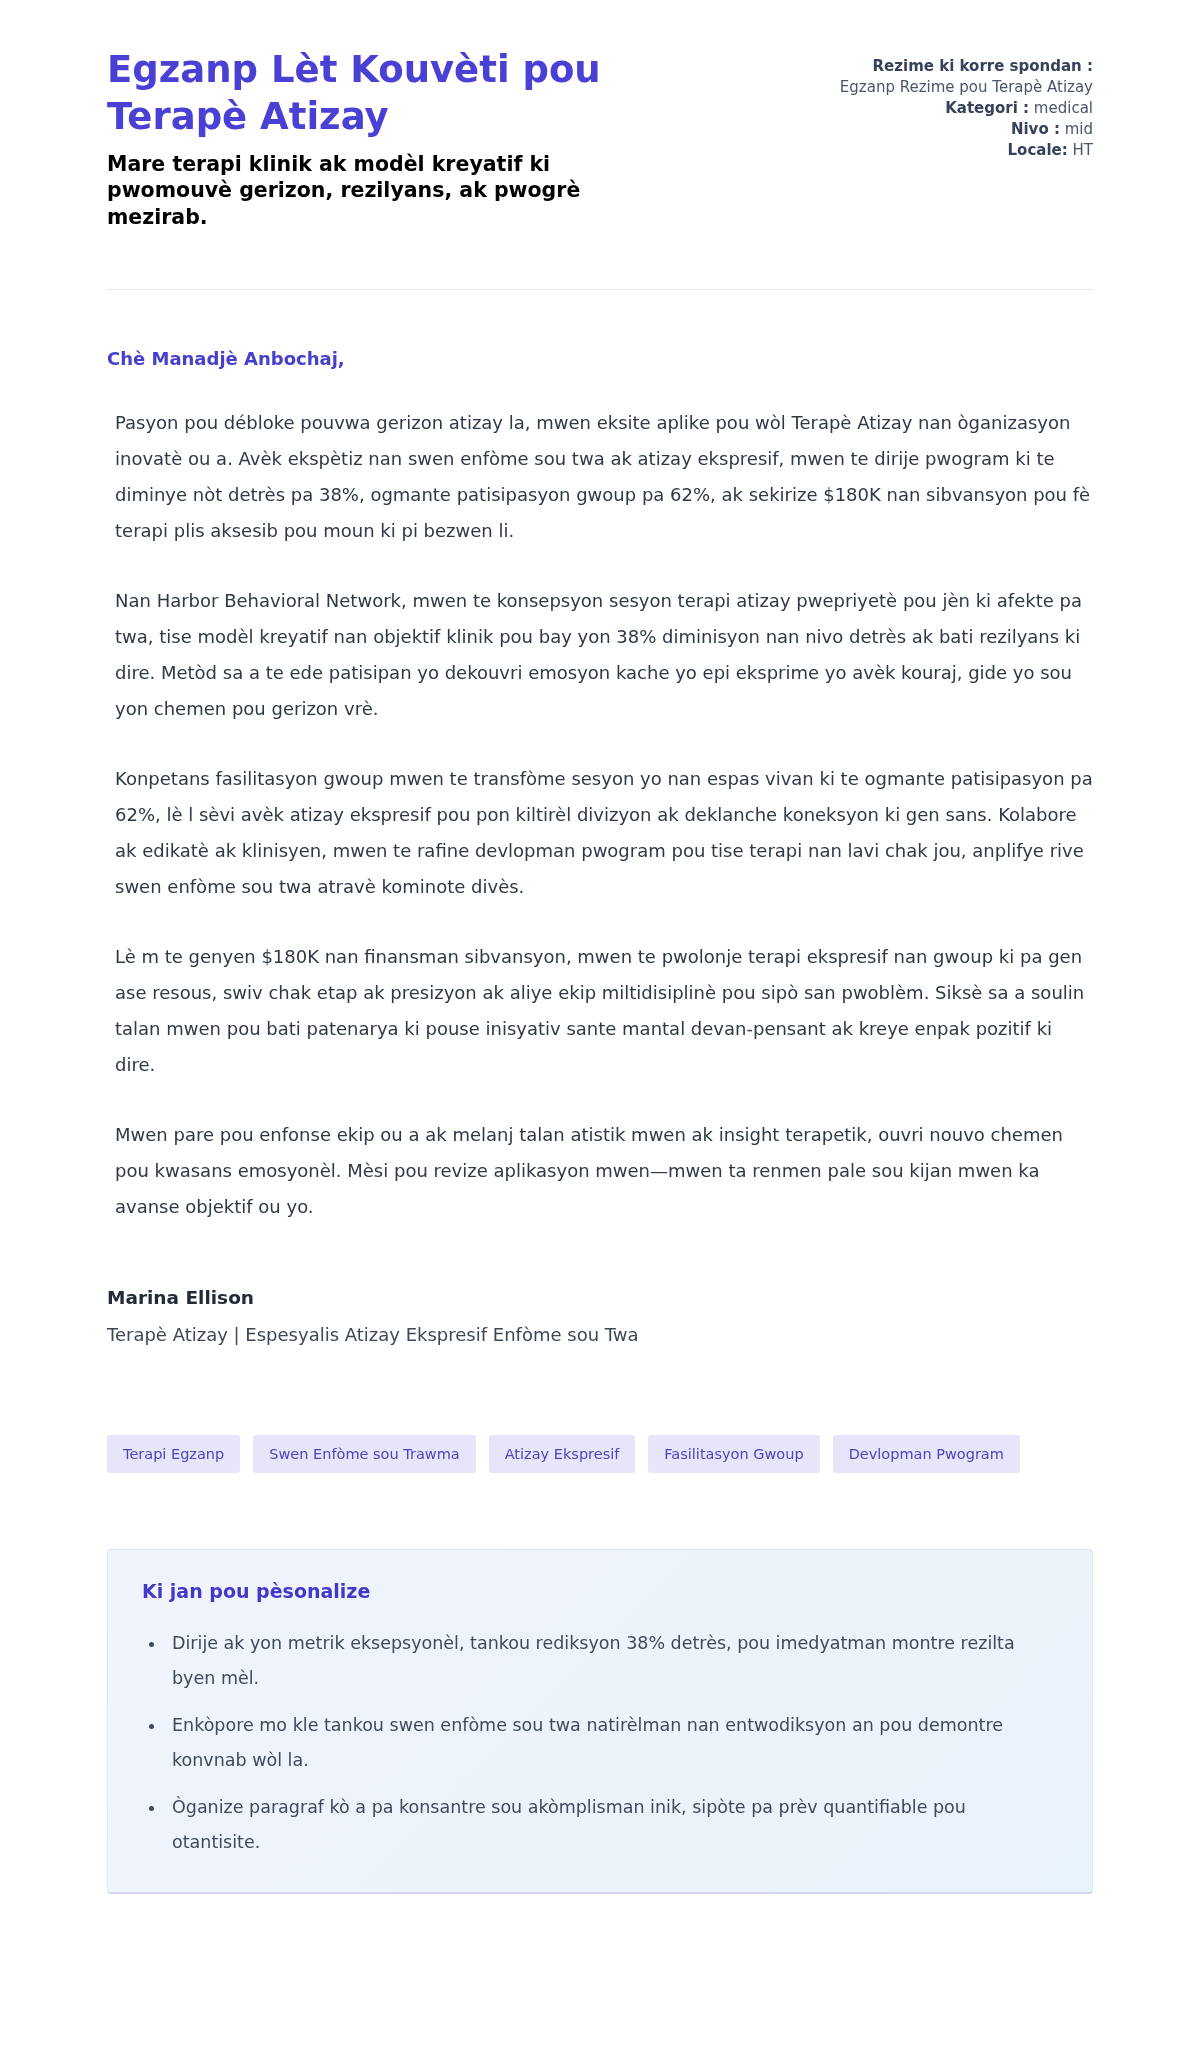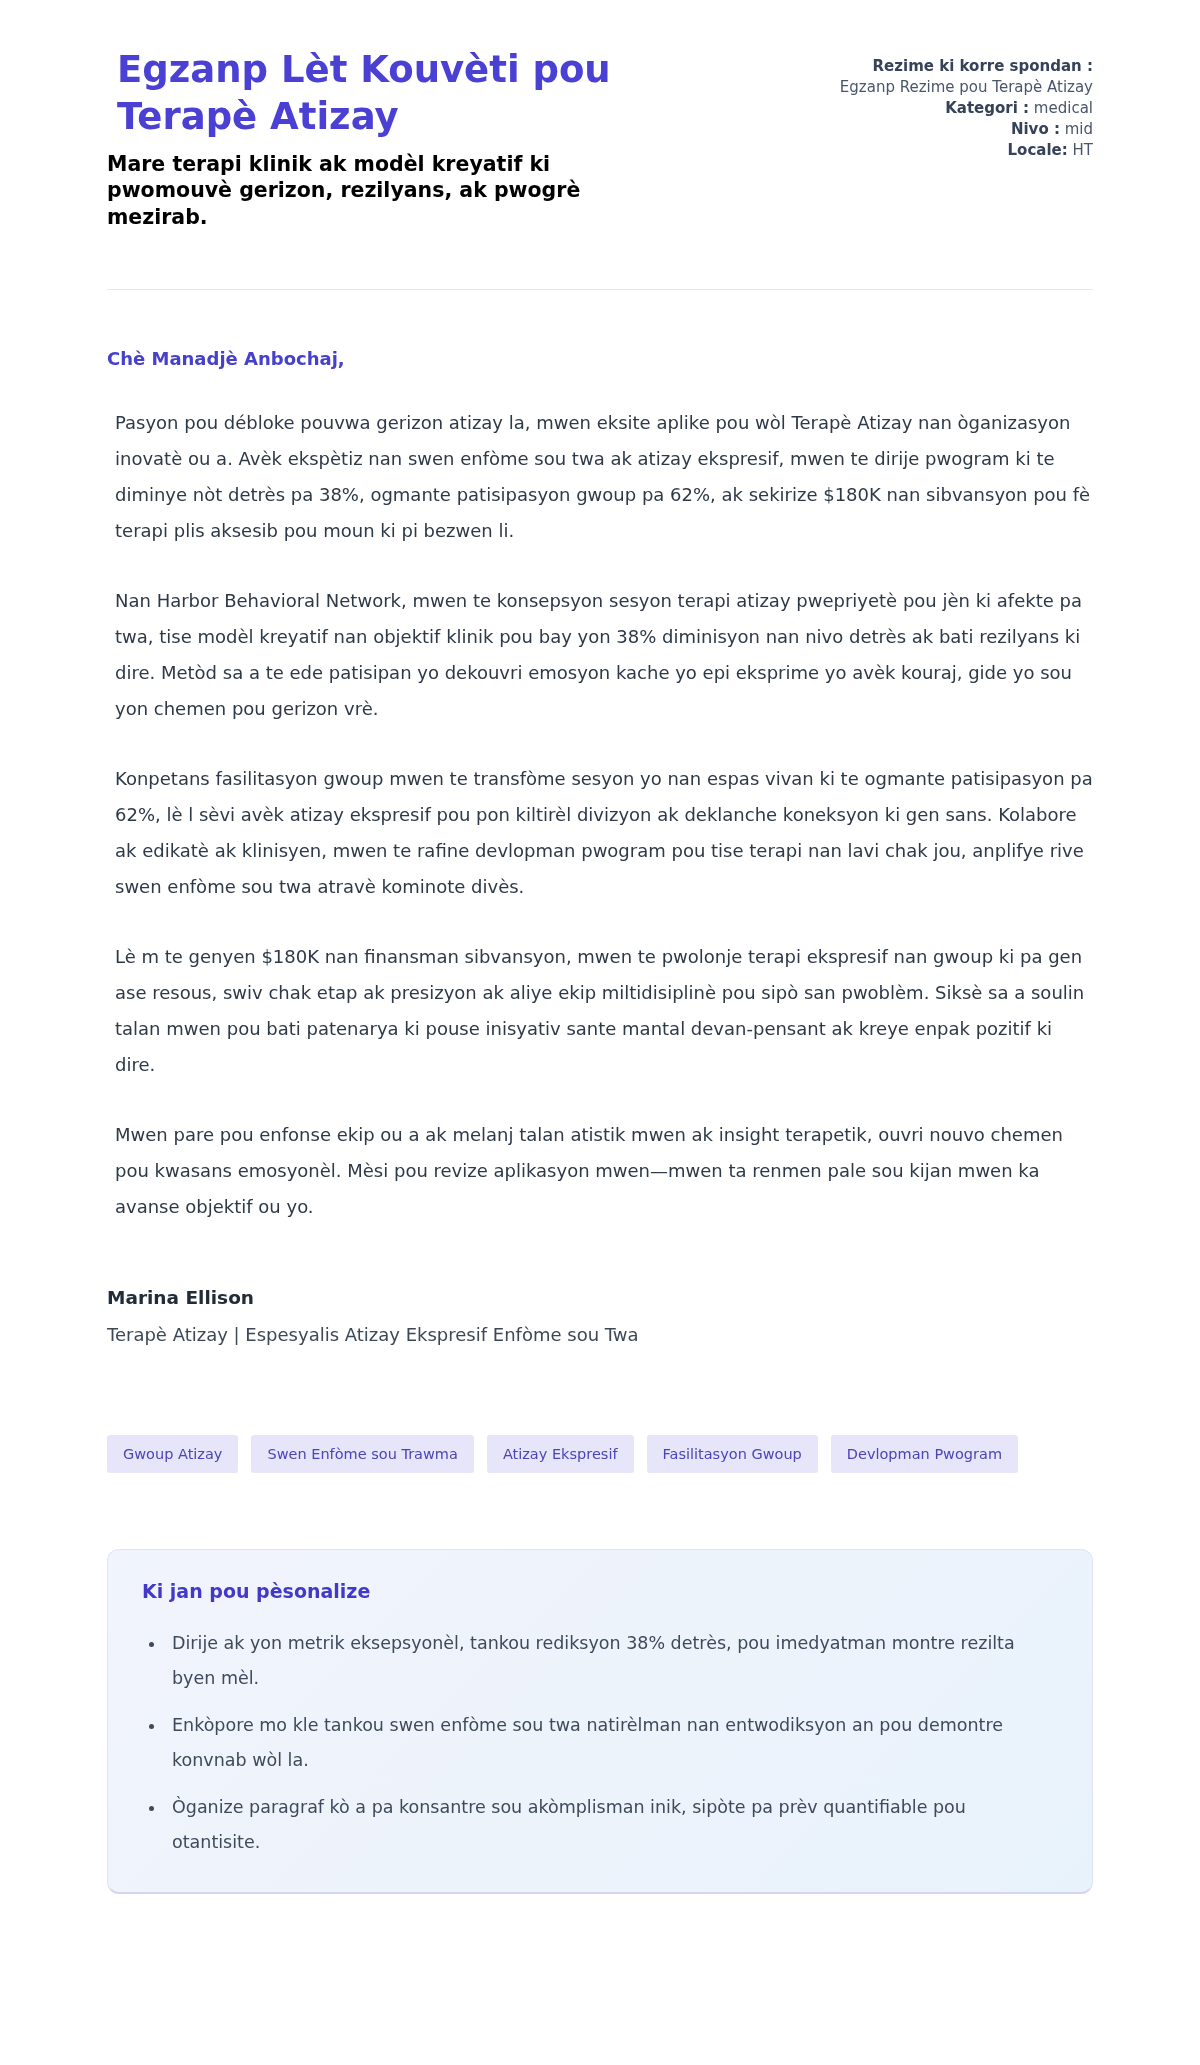--- a/index.html
+++ b/index.html
@@ -10,21 +10,21 @@
   .page {
     width: 986px;
     margin: 0 auto;
     padding: 46px 0 70px 0;
   }
 
   
   .header { display: flex; justify-content: space-between; align-items: flex-start; }
   .title-block { width: 505px; }
   h1.page-title {
-    margin: 0 0 10px 10px;
+    margin: 0 0 10px 0;
     font-size: 37px;
     line-height: 1.28;
     font-weight: bold;
     color: #4a40d4;
     letter-spacing: 0;
   }
   .page-subtitle {
     margin: 0;
     font-size: 20.5px;
     line-height: 1.3;
@@ -94,21 +94,21 @@
     white-space: nowrap;
   }
 
   
   .tips-box {
     margin-top: 76px;
     padding: 30px 34px 32px 34px;
     background: linear-gradient(135deg, #f1f4fc 0%, #edf3fb 55%, #e8f2fb 100%);
     border: 1px solid #dfe4f2;
     border-bottom: 2px solid #d3d6ee;
-    border-radius: 12px;
+    border-radius: 4px;
   }
   .tips-heading {
     margin: 0;
     font-size: 19px;
     font-weight: bold;
     color: #4238ca;
   }
   .tips-list {
     margin: 24px 0 0 0;
     padding: 0 0 0 24px;
@@ -163,21 +163,21 @@
     <p class="body-paragraph">Lè m te genyen $180K nan finansman sibvansyon, mwen te pwolonje terapi ekspresif nan gwoup ki pa gen ase resous, swiv chak etap ak presizyon ak aliye ekip miltidisiplinè pou sipò san pwoblèm. Siksè sa a soulin talan mwen pou bati patenarya ki pouse inisyativ sante mantal devan-pensant ak kreye enpak pozitif ki dire.</p>
     <p class="body-paragraph">Mwen pare pou enfonse ekip ou a ak melanj talan atistik mwen ak insight terapetik, ouvri nouvo chemen pou kwasans emosyonèl. Mèsi pou revize aplikasyon mwen—mwen ta renmen pale sou kijan mwen ka avanse objektif ou yo.</p>
 
     <div class="signature">
       <p class="signature-name">Marina Ellison</p>
       <p class="signature-role">Terapè Atizay | Espesyalis Atizay Ekspresif Enfòme sou Twa</p>
     </div>
   </div>
 
   <div class="tags">
-    <span class="tag-chip">Gwoup Atizay</span>
+    <span class="tag-chip">Terapi Egzanp</span>
     <span class="tag-chip">Swen Enfòme sou Trawma</span>
     <span class="tag-chip">Atizay Ekspresif</span>
     <span class="tag-chip">Fasilitasyon Gwoup</span>
     <span class="tag-chip">Devlopman Pwogram</span>
   </div>
 
   <div class="tips-box">
     <h2 class="tips-heading">Ki jan pou pèsonalize</h2>
     <ul class="tips-list">
       <li>Dirije ak yon metrik eksepsyonèl, tankou rediksyon 38% detrès, pou imedyatman montre rezilta byen mèl.</li>

